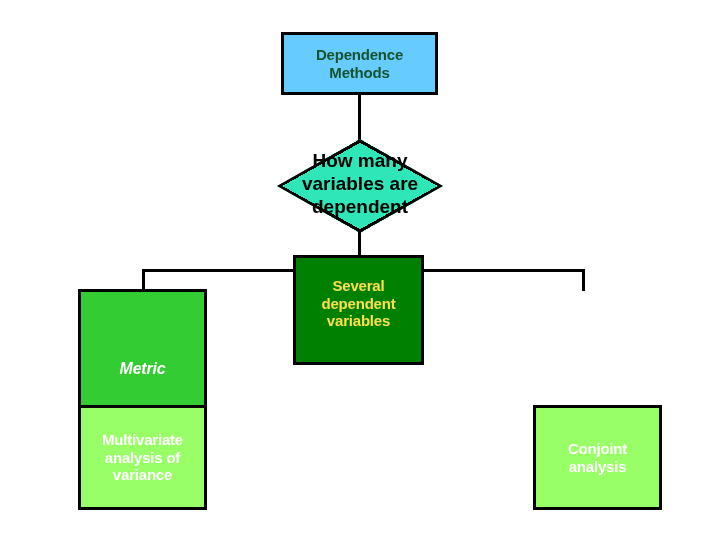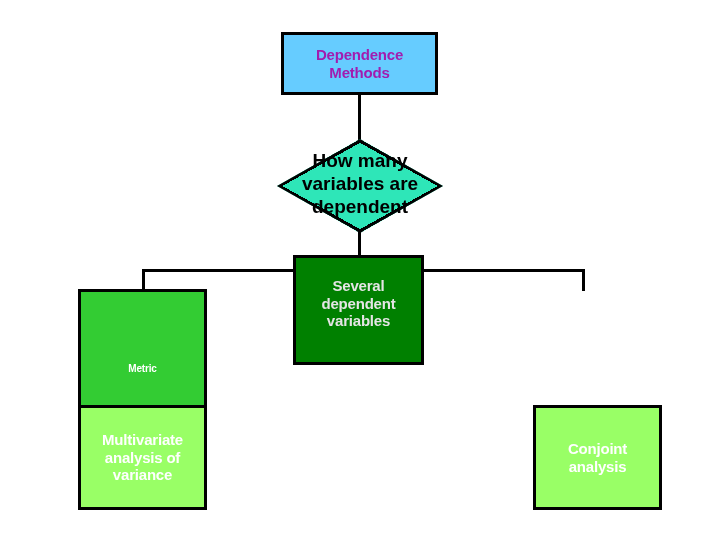--- a/index.html
+++ b/index.html
@@ -34,21 +34,21 @@
     white-space: pre-line;
   }
 
   
   .node-root {
     left: 281px;
     top: 32px;
     width: 157px;
     height: 63px;
     background: #66ccff;
-    color: #a21caf;
+    color: #14532d;
     font-size: 15px;
     border-width: 3px;
   }
 
   
   .diamond-wrap {
     position: absolute;
     left: 277px;
     top: 139px;
     width: 166px;
@@ -86,34 +86,35 @@
     z-index: 3;
   }
 
   
   .node-several {
     left: 293px;
     top: 255px;
     width: 131px;
     height: 110px;
     background: #008000;
-    color: #e5e5e5;
+    color: #fde047;
     font-size: 15px;
     align-items: flex-start;
     padding-top: 19px;
   }
 
   
   .node-mid {
     width: 129px;
     height: 160px;
     top: 289px;
     background: #33cc33;
     color: #ffffff;
-    font-size: 10px;
+    font-size: 16px;
+    font-style: italic;
   }
   .node-metric    { left: 78px; }
   .node-nonmetric { left: 533px; }
 
   
   .node-leaf {
     width: 129px;
     height: 105px;
     top: 405px;
     background: #99ff66;

